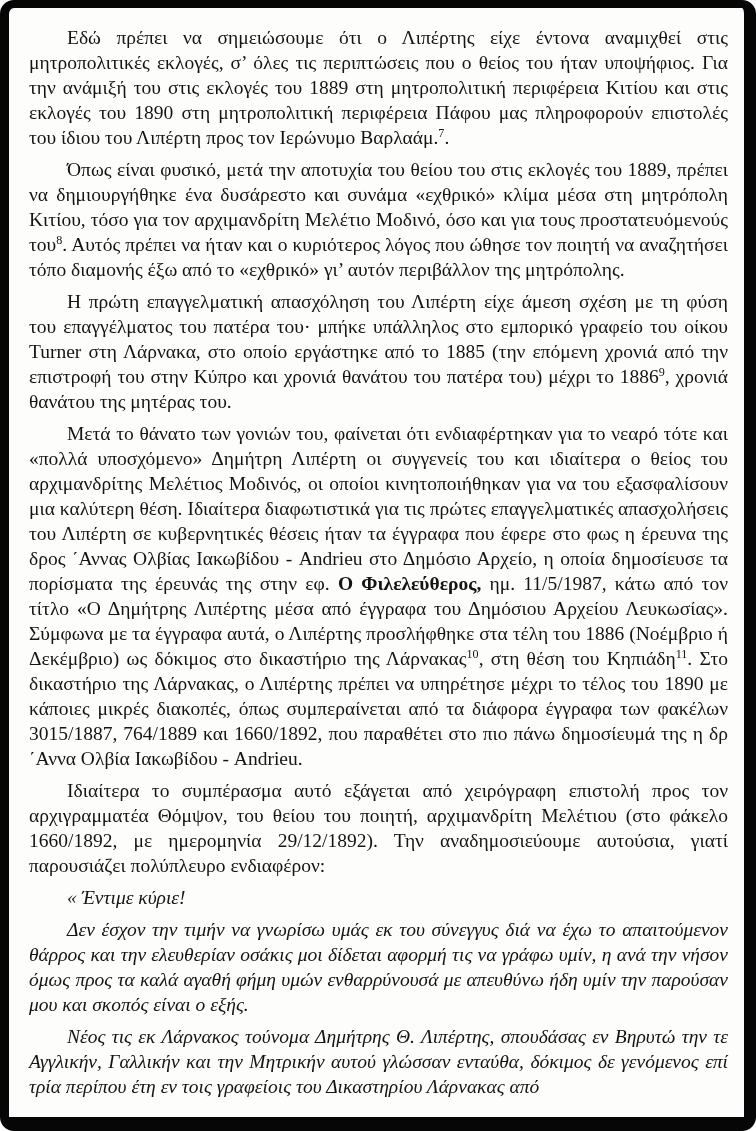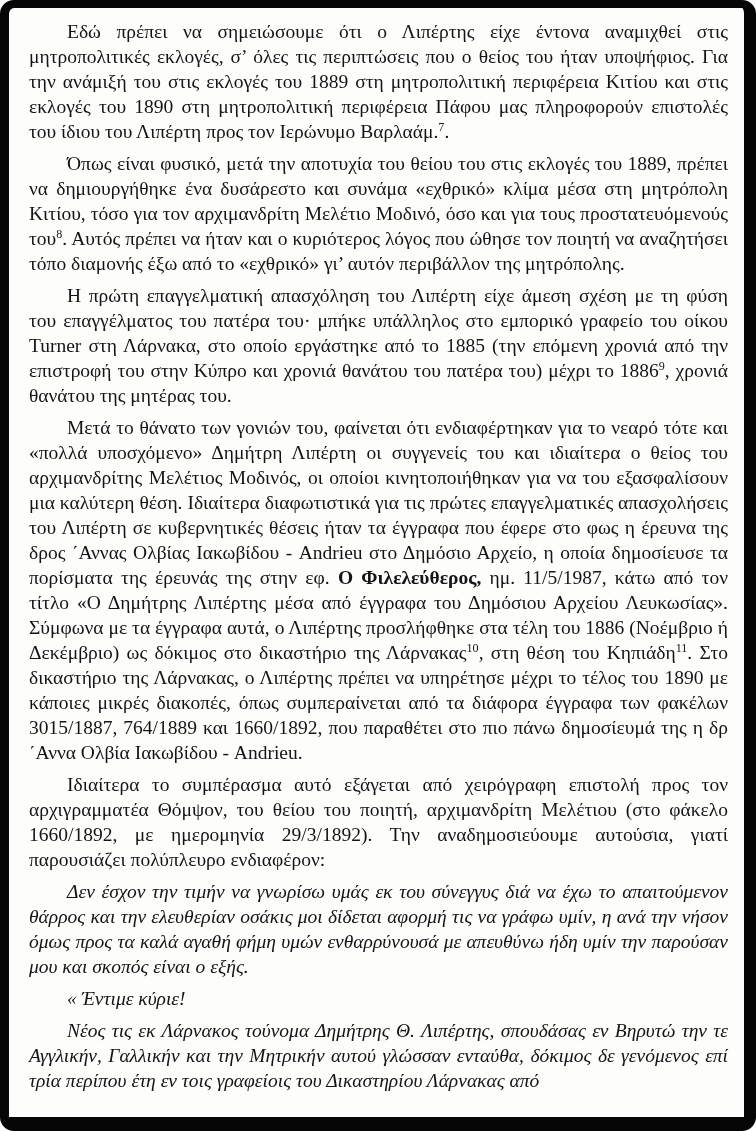--- a/index.html
+++ b/index.html
@@ -20,21 +20,21 @@
     border-right-width: 12px;
     border-bottom-width: 14px;
     border-radius: 14px;
     overflow: hidden;
   }
   .page-text {
     box-sizing: border-box;
     width: 100%;
     height: 100%;
     overflow: hidden;
-    padding: 11px 16px 0 20px;
+    padding: 17px 16px 0 20px;
     font-family: "Liberation Serif", "DejaVu Serif", serif;
     font-size: 19.5px;
     line-height: 25px;
     color: #141414;
     text-align: justify;
   }
   .page-text p.para {
     margin: 0 0 7px 0;
     text-indent: 38px;
   }
@@ -52,18 +52,18 @@
 </style>
 </head>
 <body>
 
 <div class="scan-page">
   <div class="page-text">
       <p class="para"><span>Εδώ πρέπει να σημειώσουμε ότι ο Λιπέρτης είχε έντονα αναμιχθεί στις μητροπολιτικές εκλογές, σ’ όλες τις περιπτώσεις που ο θείος του ήταν υποψήφιος. Για την ανάμιξή του στις εκλογές του 1889 στη μητροπολιτική περιφέρεια Κιτίου και στις εκλογές του 1890 στη μητροπολιτική περιφέρεια Πάφου μας πληροφορούν επιστολές του ίδιου του Λιπέρτη προς τον Ιερώνυμο Βαρλαάμ.</span><sup>7</sup><span>.</span></p>
       <p class="para"><span>Όπως είναι φυσικό, μετά την αποτυχία του θείου του στις εκλογές του 1889, πρέπει να δημιουργήθηκε ένα δυσάρεστο και συνάμα «εχθρικό» κλίμα μέσα στη μητρόπολη Κιτίου, τόσο για τον αρχιμανδρίτη Μελέτιο Μοδινό, όσο και για τους προστατευόμενούς του</span><sup>8</sup><span>. Αυτός πρέπει να ήταν και ο κυριότερος λόγος που ώθησε τον ποιητή να αναζητήσει τόπο διαμονής έξω από το «εχθρικό» γι’ αυτόν περιβάλλον της μητρόπολης.</span></p>
       <p class="para"><span>Η πρώτη επαγγελματική απασχόληση του Λιπέρτη είχε άμεση σχέση με τη φύση του επαγγέλματος του πατέρα του· μπήκε υπάλληλος στο εμπορικό γραφείο του οίκου Turner στη Λάρνακα, στο οποίο εργάστηκε από το 1885 (την επόμενη χρονιά από την επιστροφή του στην Κύπρο και χρονιά θανάτου του πατέρα του) μέχρι το 1886</span><sup>9</sup><span>, χρονιά θανάτου της μητέρας του.</span></p>
       <p class="para"><span>Μετά το θάνατο των γονιών του, φαίνεται ότι ενδιαφέρτηκαν για το νεαρό τότε και «πολλά υποσχόμενο» Δημήτρη Λιπέρτη οι συγγενείς του και ιδιαίτερα ο θείος του αρχιμανδρίτης Μελέτιος Μοδινός, οι οποίοι κινητοποιήθηκαν για να του εξασφαλίσουν μια καλύτερη θέση. Ιδιαίτερα διαφωτιστικά για τις πρώτες επαγγελματικές απασχολήσεις του Λιπέρτη σε κυβερνητικές θέσεις ήταν τα έγγραφα που έφερε στο φως η έρευνα της δρος ΄Αννας Ολβίας Ιακωβίδου - Andrieu στο Δημόσιο Αρχείο, η οποία δημοσίευσε τα πορίσματα της έρευνάς της στην εφ. </span><b>Ο Φιλελεύθερος,</b><span> ημ. 11/5/1987, κάτω από τον τίτλο «Ο Δημήτρης Λιπέρτης μέσα από έγγραφα του Δημόσιου Αρχείου Λευκωσίας». Σύμφωνα με τα έγγραφα αυτά, ο Λιπέρτης προσλήφθηκε στα τέλη του 1886 (Νοέμβριο ή Δεκέμβριο) ως δόκιμος στο δικαστήριο της Λάρνακας</span><sup>10</sup><span>, στη θέση του Κηπιάδη</span><sup>11</sup><span>. Στο δικαστήριο της Λάρνακας, ο Λιπέρτης πρέπει να υπηρέτησε μέχρι το τέλος του 1890 με κάποιες μικρές διακοπές, όπως συμπεραίνεται από τα διάφορα έγγραφα των φακέλων 3015/1887, 764/1889 και 1660/1892, που παραθέτει στο πιο πάνω δημοσίευμά της η δρ ΄Αννα Ολβία Ιακωβίδου - Andrieu.</span></p>
-      <p class="para"><span>Ιδιαίτερα το συμπέρασμα αυτό εξάγεται από χειρόγραφη επιστολή προς τον αρχιγραμματέα Θόμψον, του θείου του ποιητή, αρχιμανδρίτη Μελέτιου (στο φάκελο 1660/1892, με ημερομηνία 29/3/1892). Την αναδημοσιεύουμε αυτούσια, γιατί παρουσιάζει πολύπλευρο ενδιαφέρον:</span></p>
+      <p class="para"><span>Ιδιαίτερα το συμπέρασμα αυτό εξάγεται από χειρόγραφη επιστολή προς τον αρχιγραμματέα Θόμψον, του θείου του ποιητή, αρχιμανδρίτη Μελέτιου (στο φάκελο 1660/1892, με ημερομηνία 29/12/1892). Την αναδημοσιεύουμε αυτούσια, γιατί παρουσιάζει πολύπλευρο ενδιαφέρον:</span></p>
+      <p class="para italic"><span>« Έντιμε κύριε!</span></p>
       <p class="para italic"><span>Δεν έσχον την τιμήν να γνωρίσω υμάς εκ του σύνεγγυς διά να έχω το απαιτούμενον θάρρος και την ελευθερίαν οσάκις μοι δίδεται αφορμή τις να γράφω υμίν, η ανά την νήσον όμως προς τα καλά αγαθή φήμη υμών ενθαρρύνουσά με απευθύνω ήδη υμίν την παρούσαν μου και σκοπός είναι ο εξής.</span></p>
-      <p class="para italic"><span>« Έντιμε κύριε!</span></p>
       <p class="para italic"><span>Νέος τις εκ Λάρνακος τούνομα Δημήτρης Θ. Λιπέρτης, σπουδάσας εν Βηρυτώ την τε Αγγλικήν, Γαλλικήν και την Μητρικήν αυτού γλώσσαν ενταύθα, δόκιμος δε γενόμενος επί τρία περίπου έτη εν τοις γραφείοις του Δικαστηρίου Λάρνακας από</span></p>
     </div>
 </div>
 
 </body></html>

